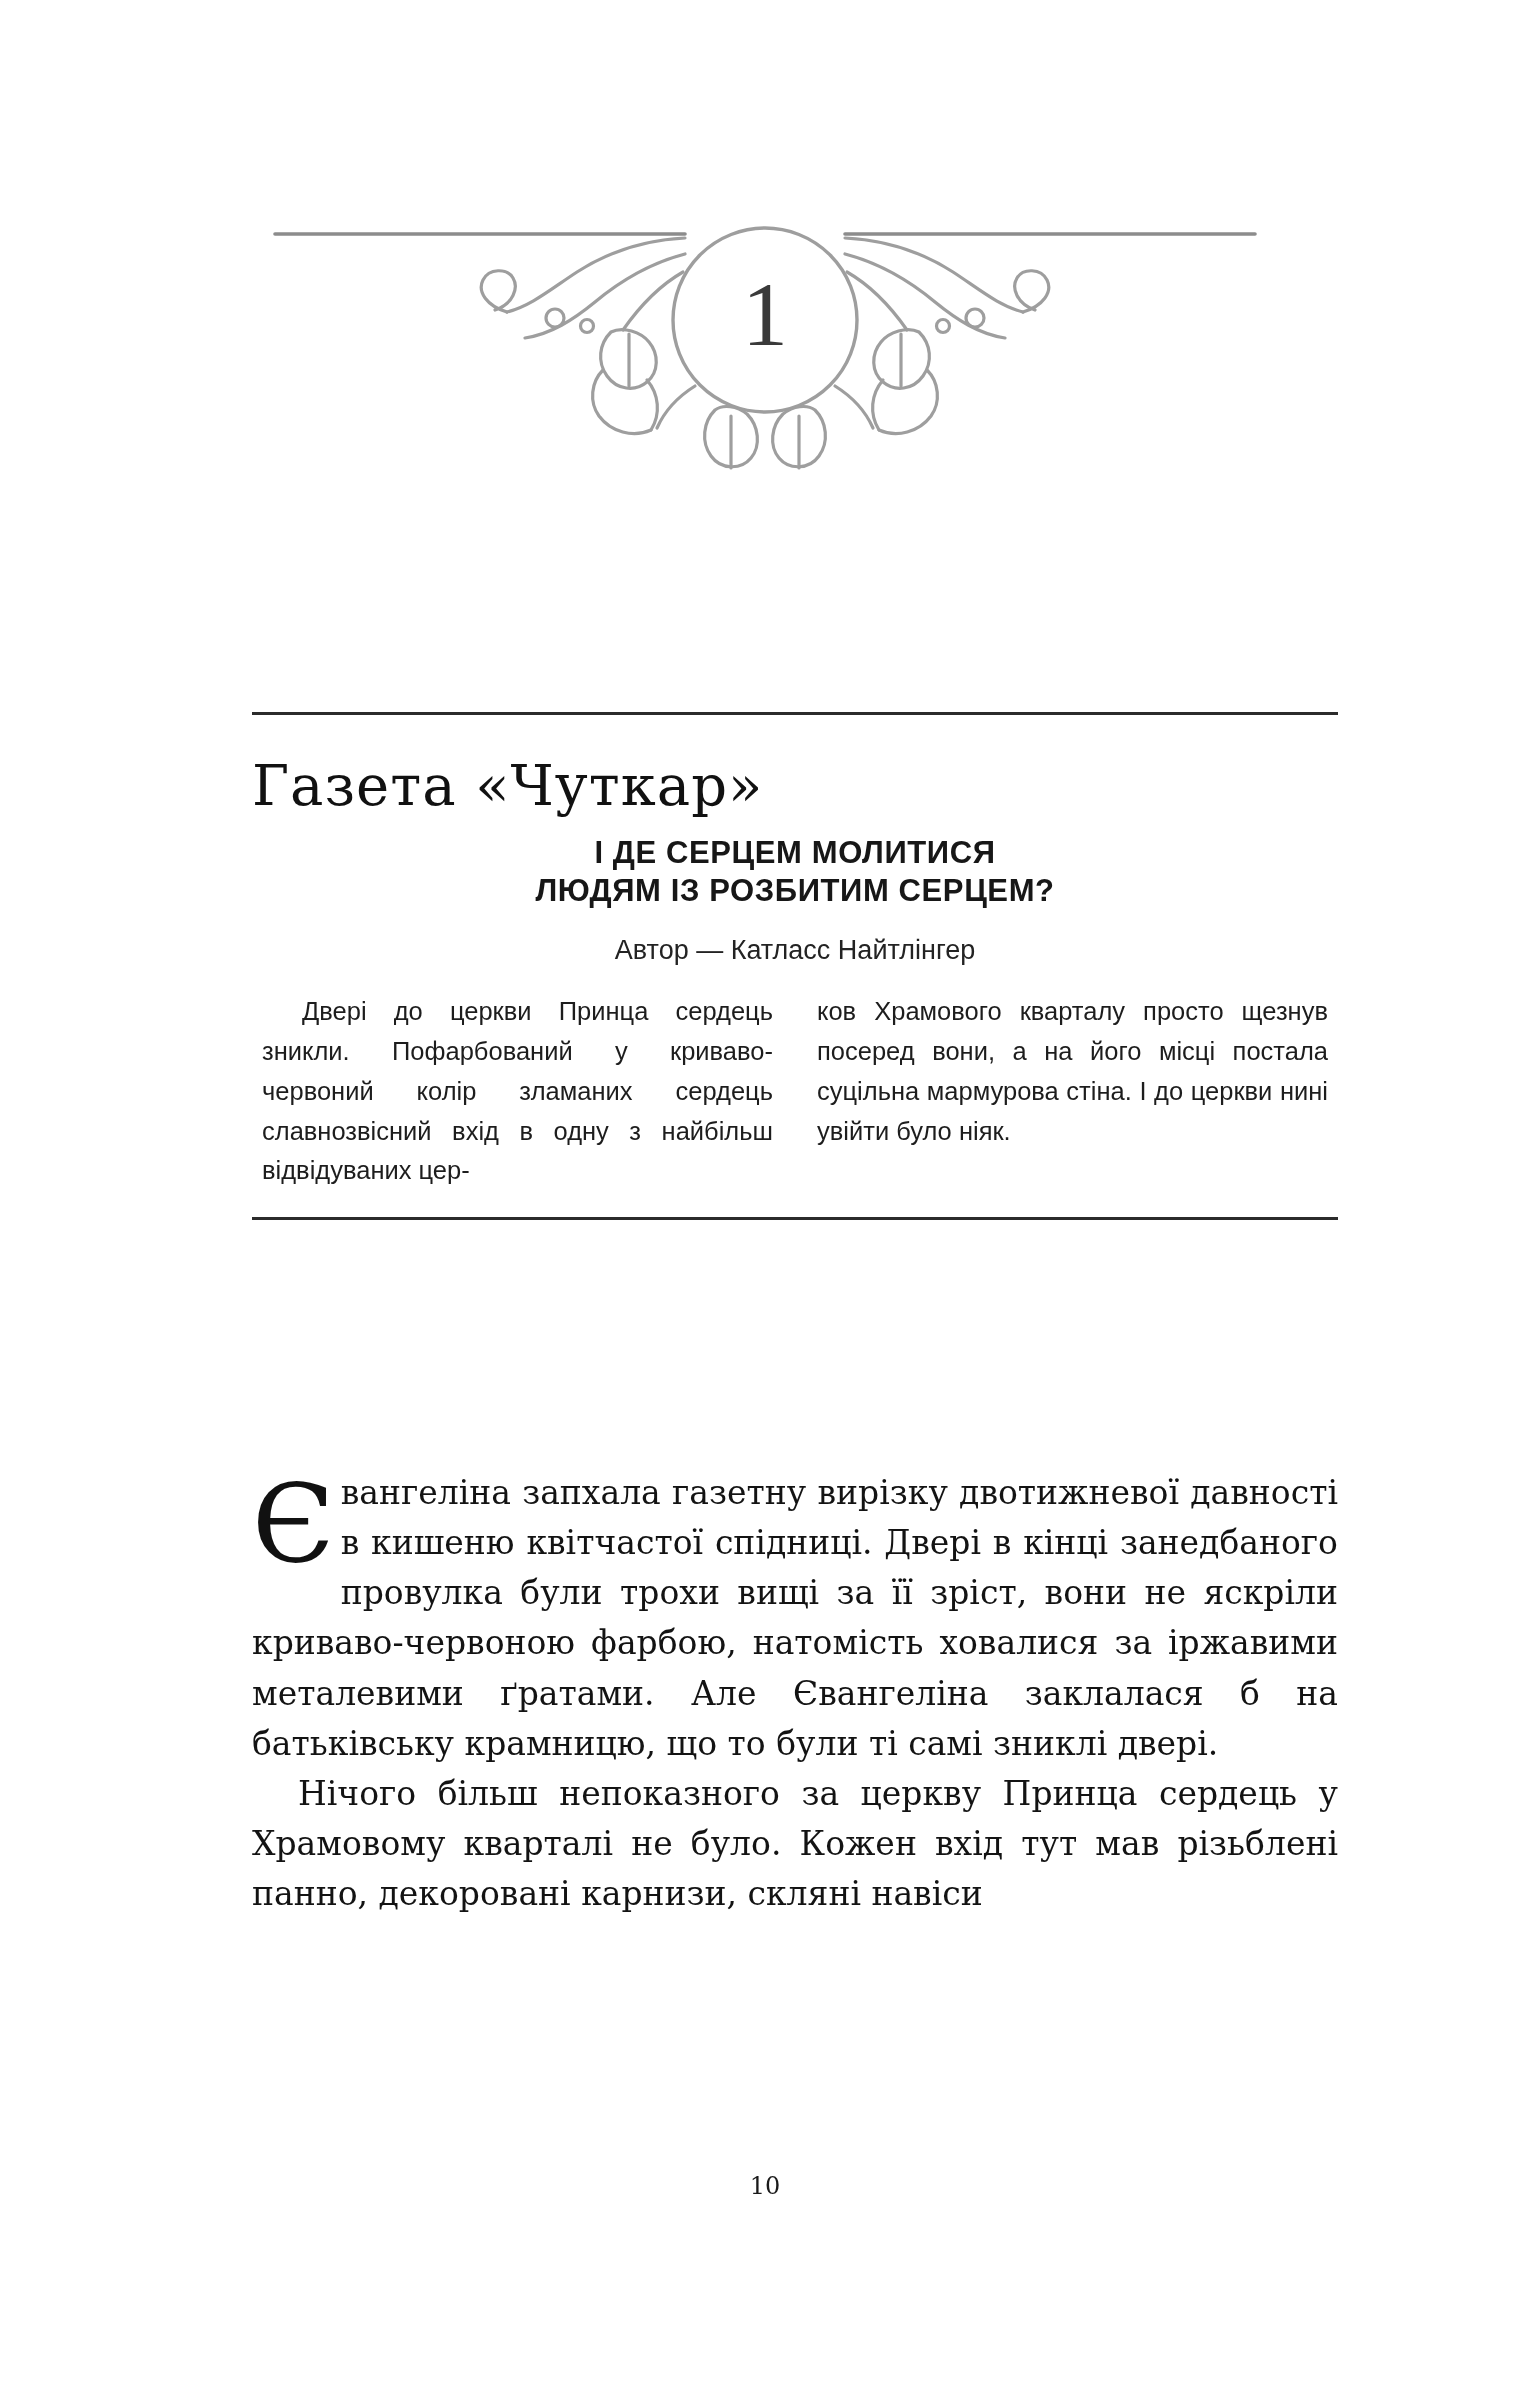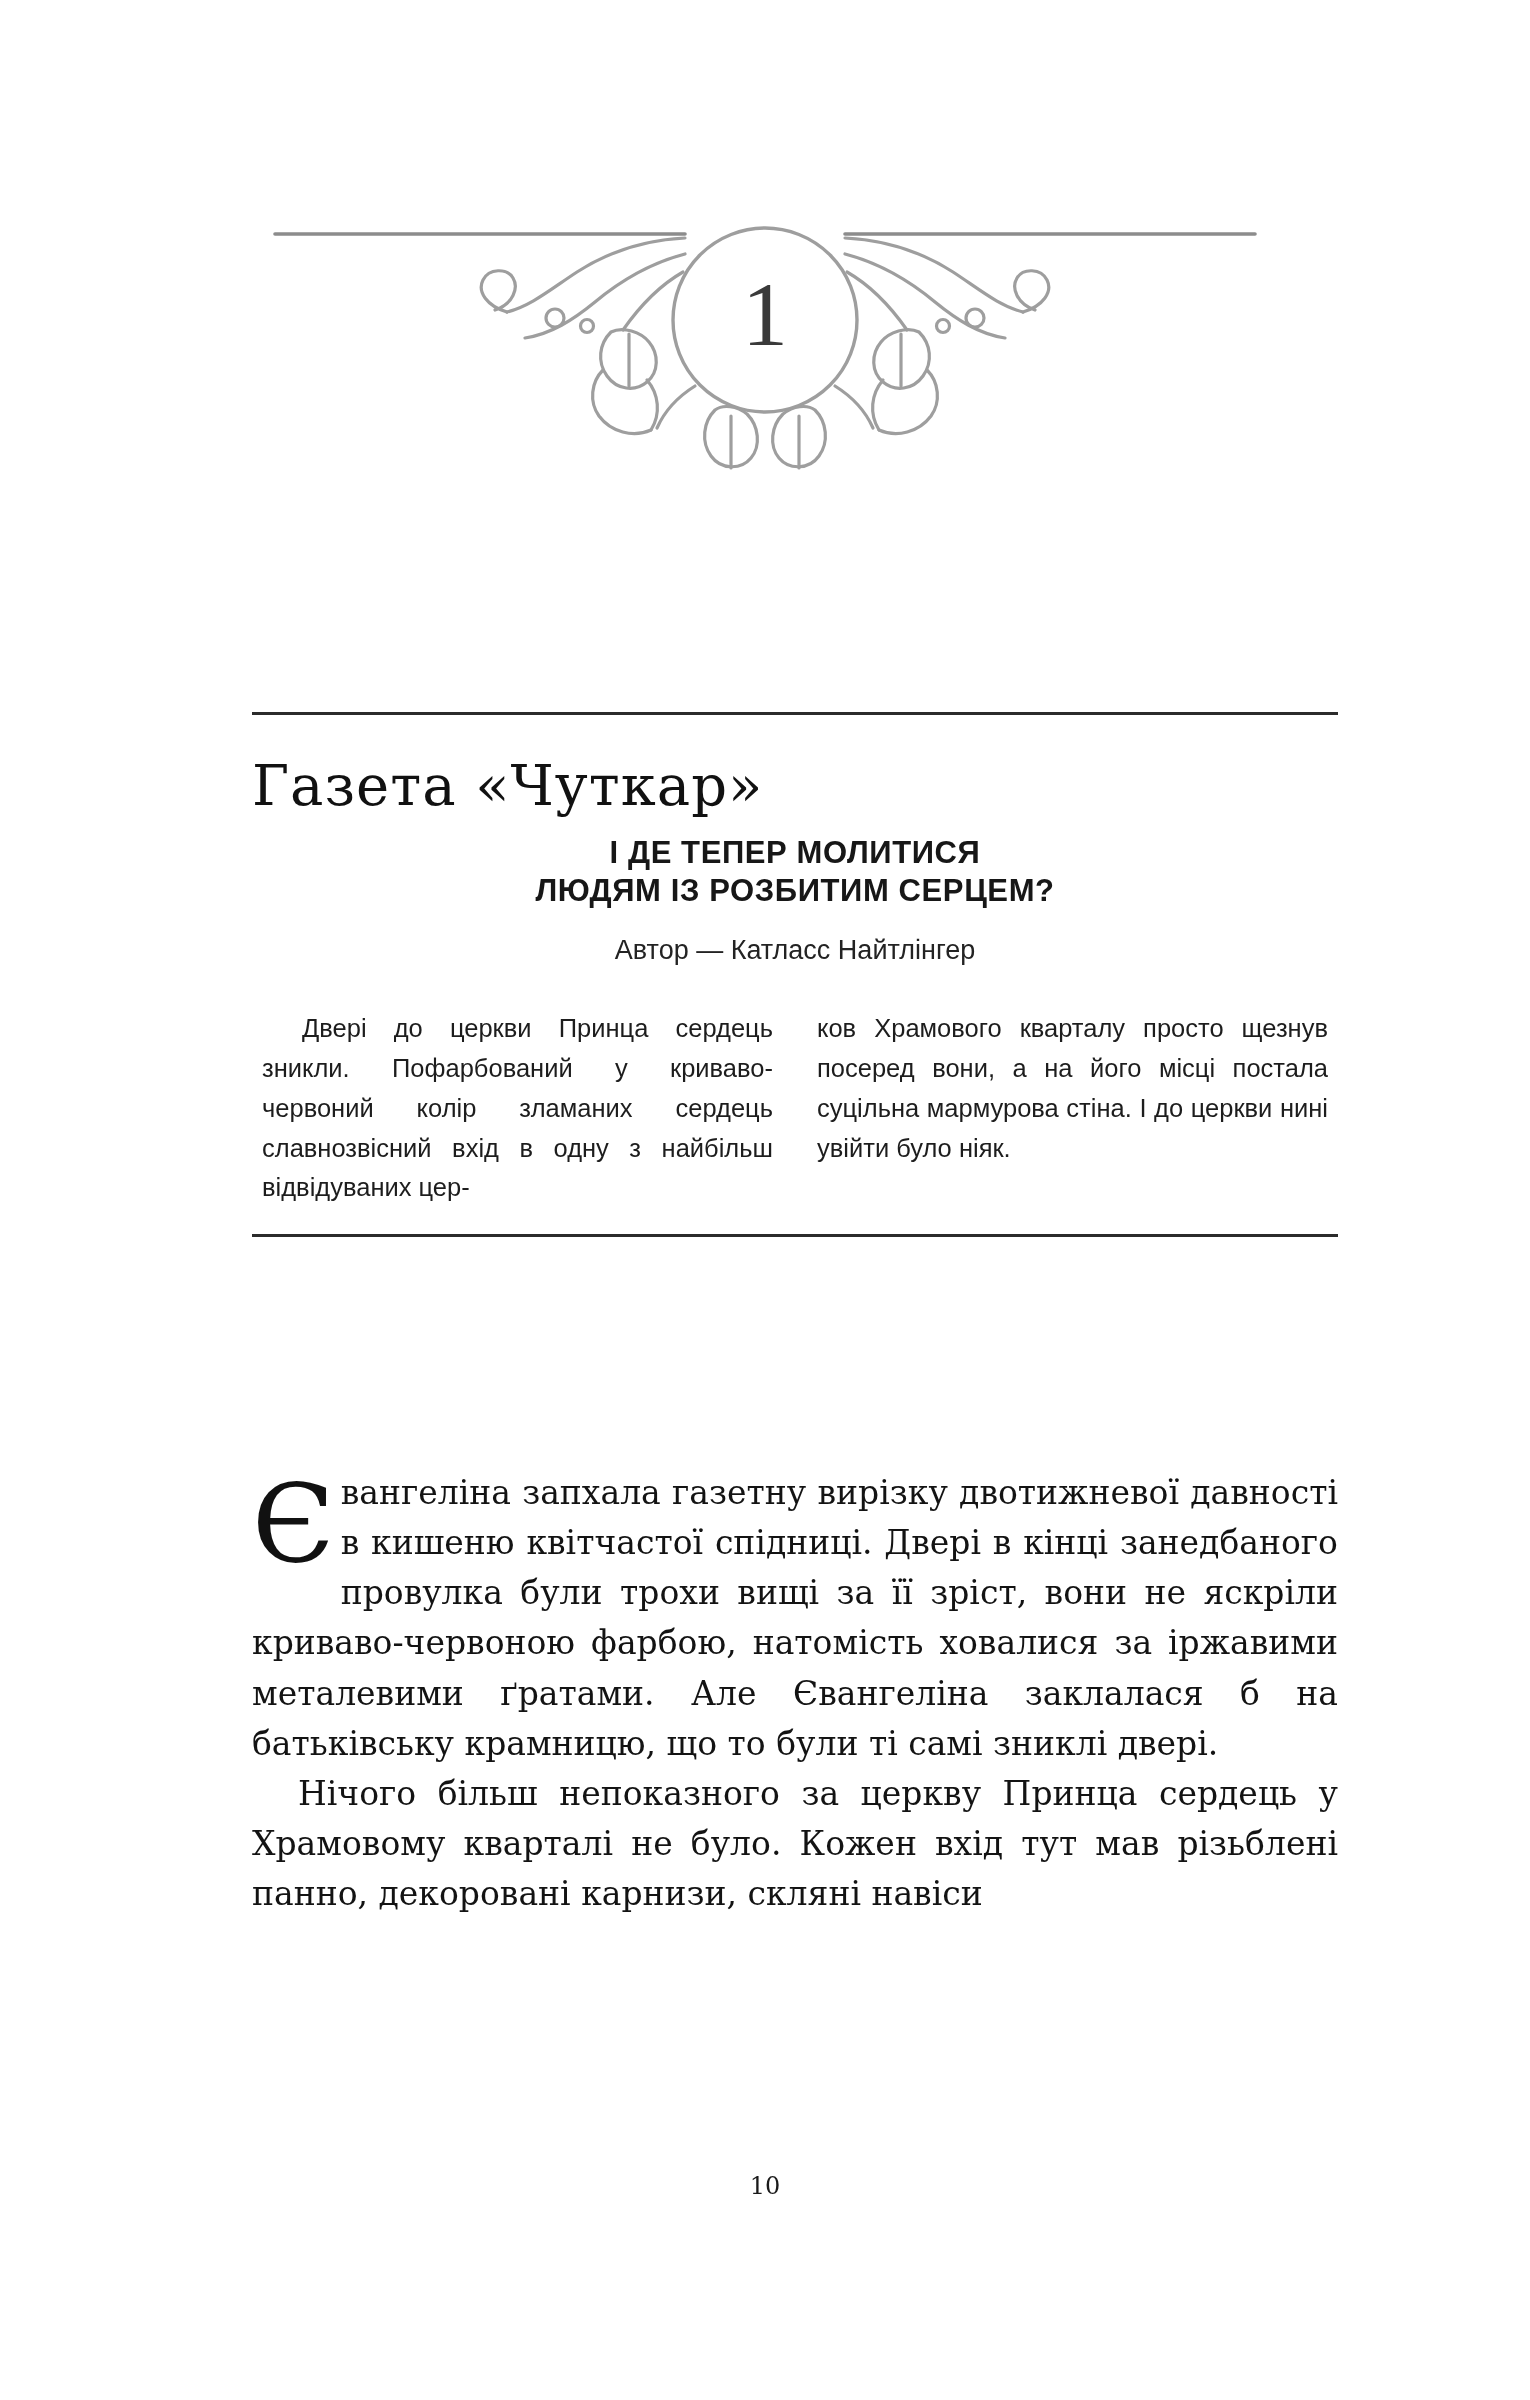--- a/index.html
+++ b/index.html
@@ -77,21 +77,21 @@
     letter-spacing: 0.6px;
     color: #171717;
     margin: 0 auto 26px auto;
     width: 760px;
   }
   .clip-author {
     text-align: center;
     font-family: "Liberation Sans", sans-serif;
     font-size: 27px;
     color: #232323;
-    margin-bottom: 43px;
+    margin-bottom: 26px;
   }
   .clip-columns {
     display: flex;
     gap: 44px;
     padding: 0 10px 0 10px;
   }
   .clip-col {
     flex: 1 1 0;
     font-family: "Liberation Sans", sans-serif;
     font-size: 25.5px;
@@ -190,21 +190,21 @@
         <path d="M544 206 L544 258"></path>
         <path d="M580 176 C596 186 610 200 618 218"></path>
       </g>
     </svg>
   </div>
   <div class="chapter-number">1</div>
 
   <div class="clipping">
     <div class="clip-title">Газета «Чуткар»</div>
     <div class="clip-subtitle">
-      <div>І ДЕ ТЕПЕР МОЛИТИСЯ</div>
+      <div>І ДЕ СЕРЦЕМ МОЛИТИСЯ</div>
       <div>ЛЮДЯМ ІЗ РОЗБИТИМ СЕРЦЕМ?</div>
     </div>
     <div class="clip-author">Автор — Катласс Найтлінгер</div>
     <div class="clip-columns">
       <div class="clip-col first">Двері до церкви Принца сердець зникли. Пофарбований у криваво-червоний колір зламаних сердець славнозвісний вхід в одну з найбільш відвідуваних цер-</div>
       <div class="clip-col">ков Храмового кварталу просто щезнув посеред вони, а на його місці постала суцільна мармурова стіна. І до церкви нині увійти було ніяк.</div>
     </div>
   </div>
 
   <div class="body-text">

